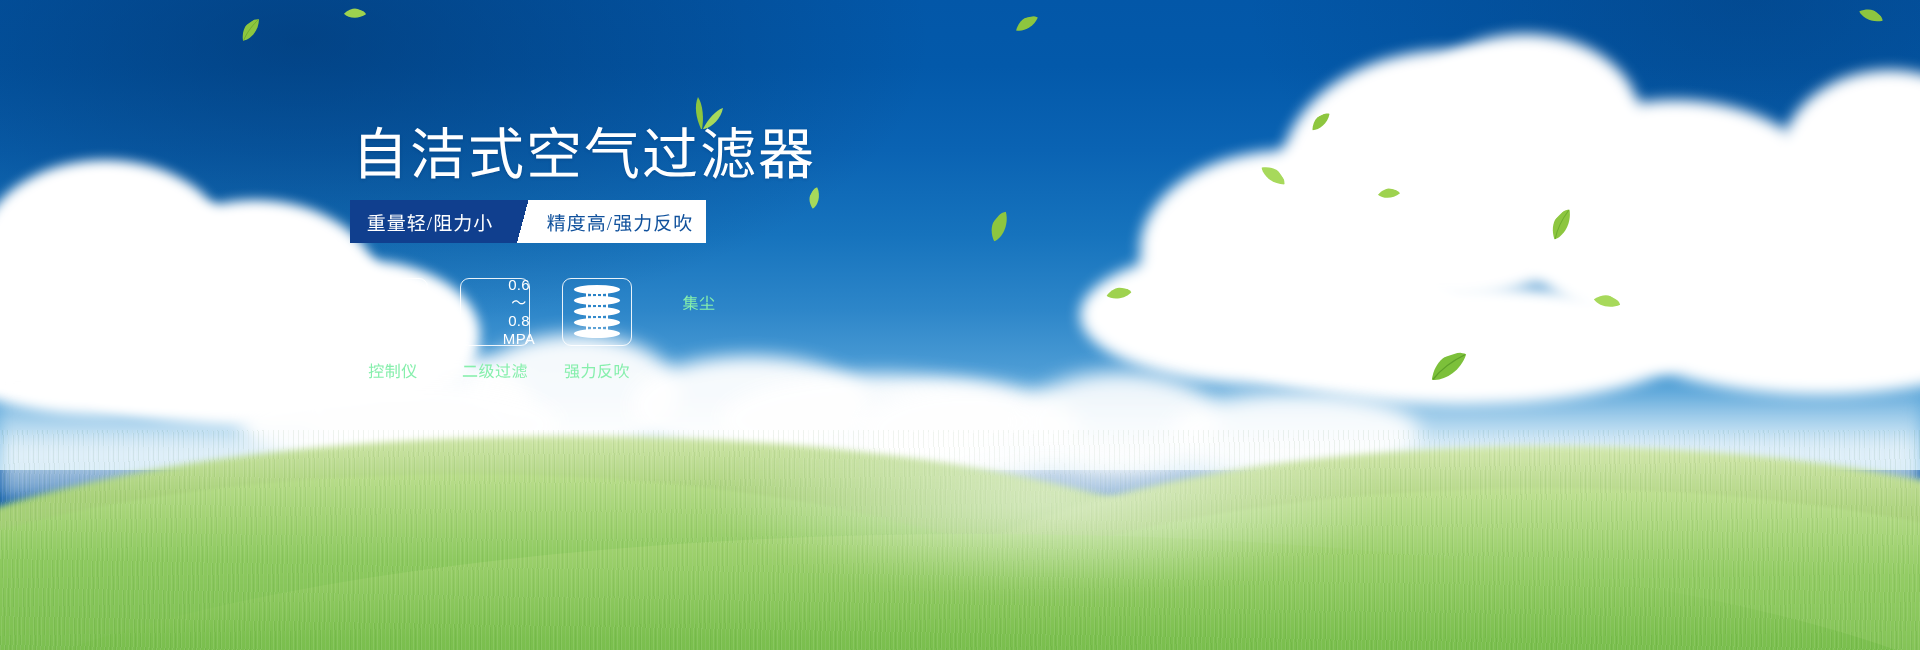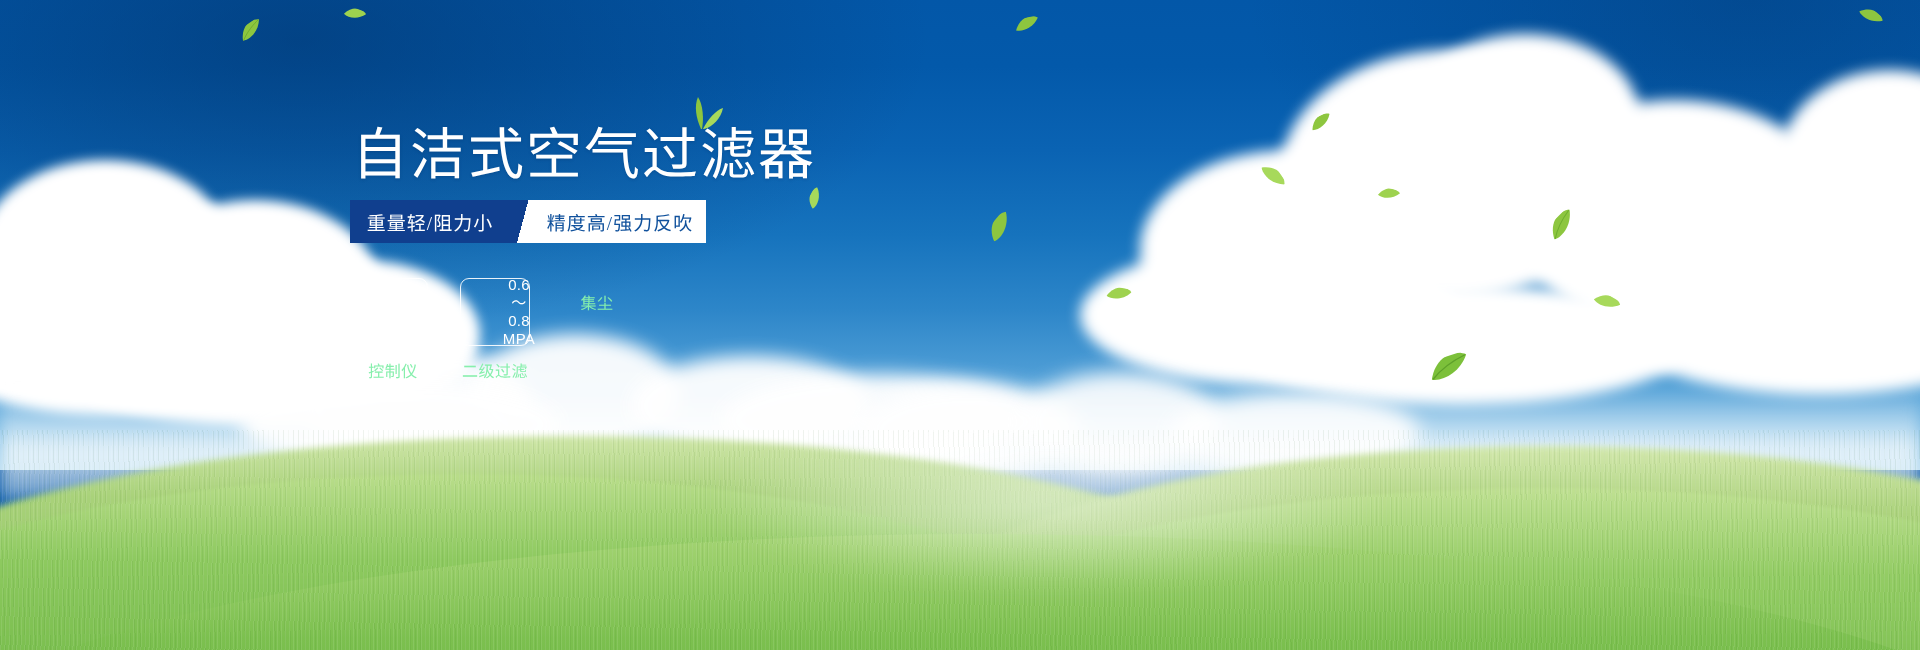--- a/index.html
+++ b/index.html
@@ -473,20 +473,33 @@
       <div class="feature">
         <div class="feature-box">
           <div>
             <span class="box-text">0.6～0.8</span>
             <span class="box-text">MPA</span>
           </div>
         </div>
         <div class="feature-caption">二级过滤</div>
       </div>
 
+      <div class="feature">
+        <div class="feature-box">
+          <div class="stack">
+            <div class="bars"></div>
+            <div class="ring" style="top:0px;"></div>
+            <div class="ring" style="top:11px;"></div>
+            <div class="ring" style="top:22px;"></div>
+            <div class="ring" style="top:33px;"></div>
+            <div class="ring" style="top:44px;"></div>
+          </div>
+        </div>
+        <div class="feature-caption">强力反吹</div>
+      </div>
 
 
       <div class="feature">
         <div class="feature-caption">集尘</div>
       </div>
 
     </div>
   </div>
 </div>
 

